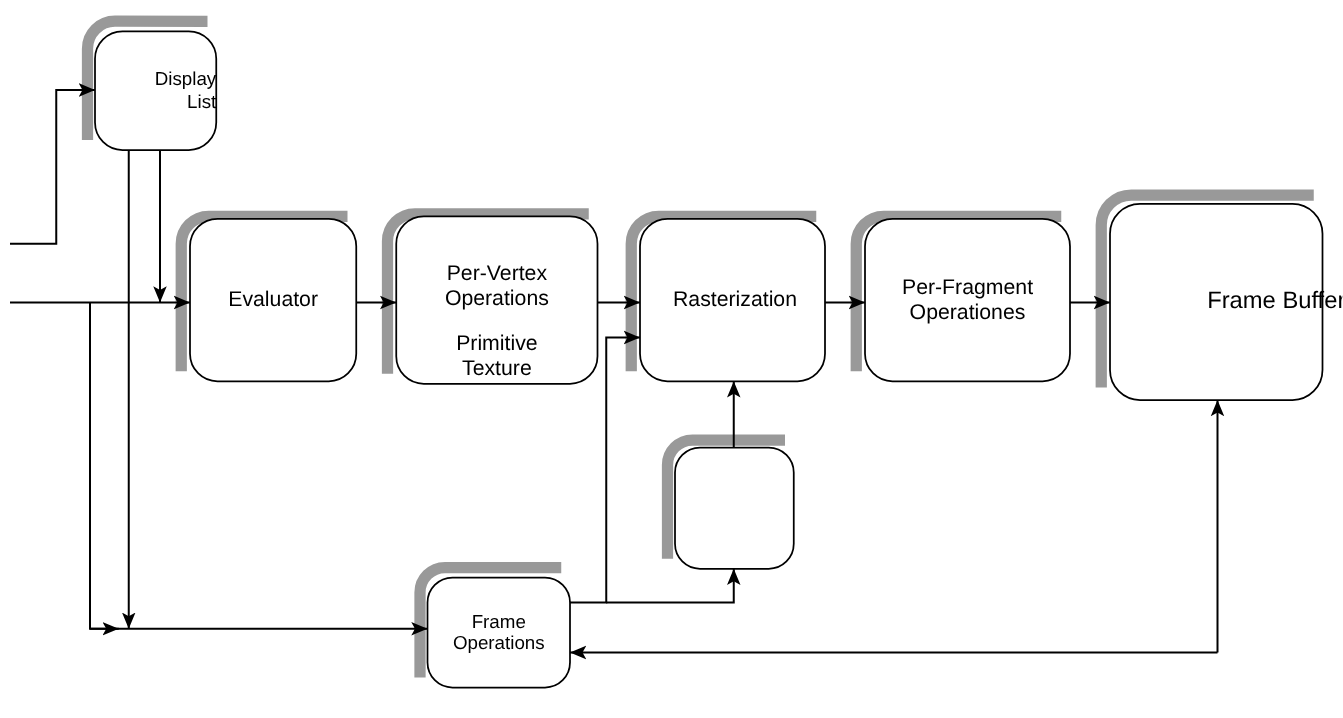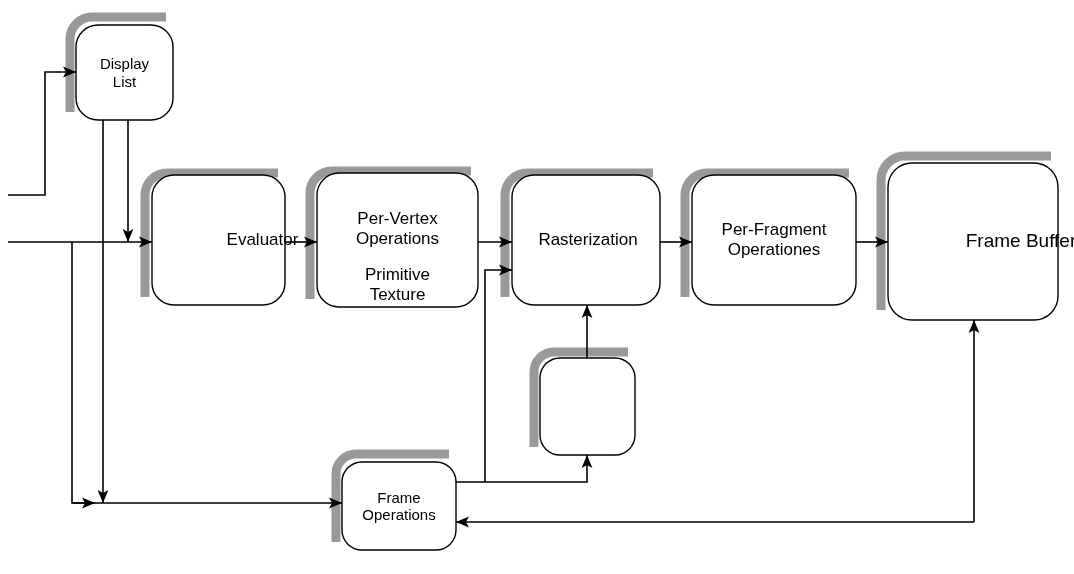--- a/index.html
+++ b/index.html
@@ -116,26 +116,26 @@
       <path d="M660,242 L692,242" marker-end="url(#arrR)"></path>
 
       <path d="M856,242 L888,242" marker-end="url(#arrR)"></path>
 
       <path d="M974,522 L974,320" marker-end="url(#arrU)"></path>
 
       <path d="M974,522 L456,522" marker-end="url(#arrL)"></path>
     </g>
   </svg>
 
-  <div class="node-label" style="left:76px;  top:25px;  width:97px;  height:95px;  font-size:15px;">
+  <div class="node-label" style="left:76px;  top:25px;  width:97px;  height:95px;  font-size:15px;align-items:flex-end;">
     <span class="line">Display</span>
     <span class="line">List</span>
   </div>
 
-  <div class="node-label" style="left:152px; top:175px; width:133px; height:130px; font-size:17px;padding-left:44px;">
+  <div class="node-label" style="left:152px; top:175px; width:133px; height:130px; font-size:17px;">
     <span class="line">Evaluator</span>
   </div>
 
   <div class="node-label" style="left:317px; top:173px; width:161px; height:168px; font-size:17px;">
     <span class="line">Per-Vertex</span>
     <span class="line">Operations</span>
     <span class="spacer"></span>
     <span class="line">Primitive</span>
     <span class="line">Texture</span>
   </div>

